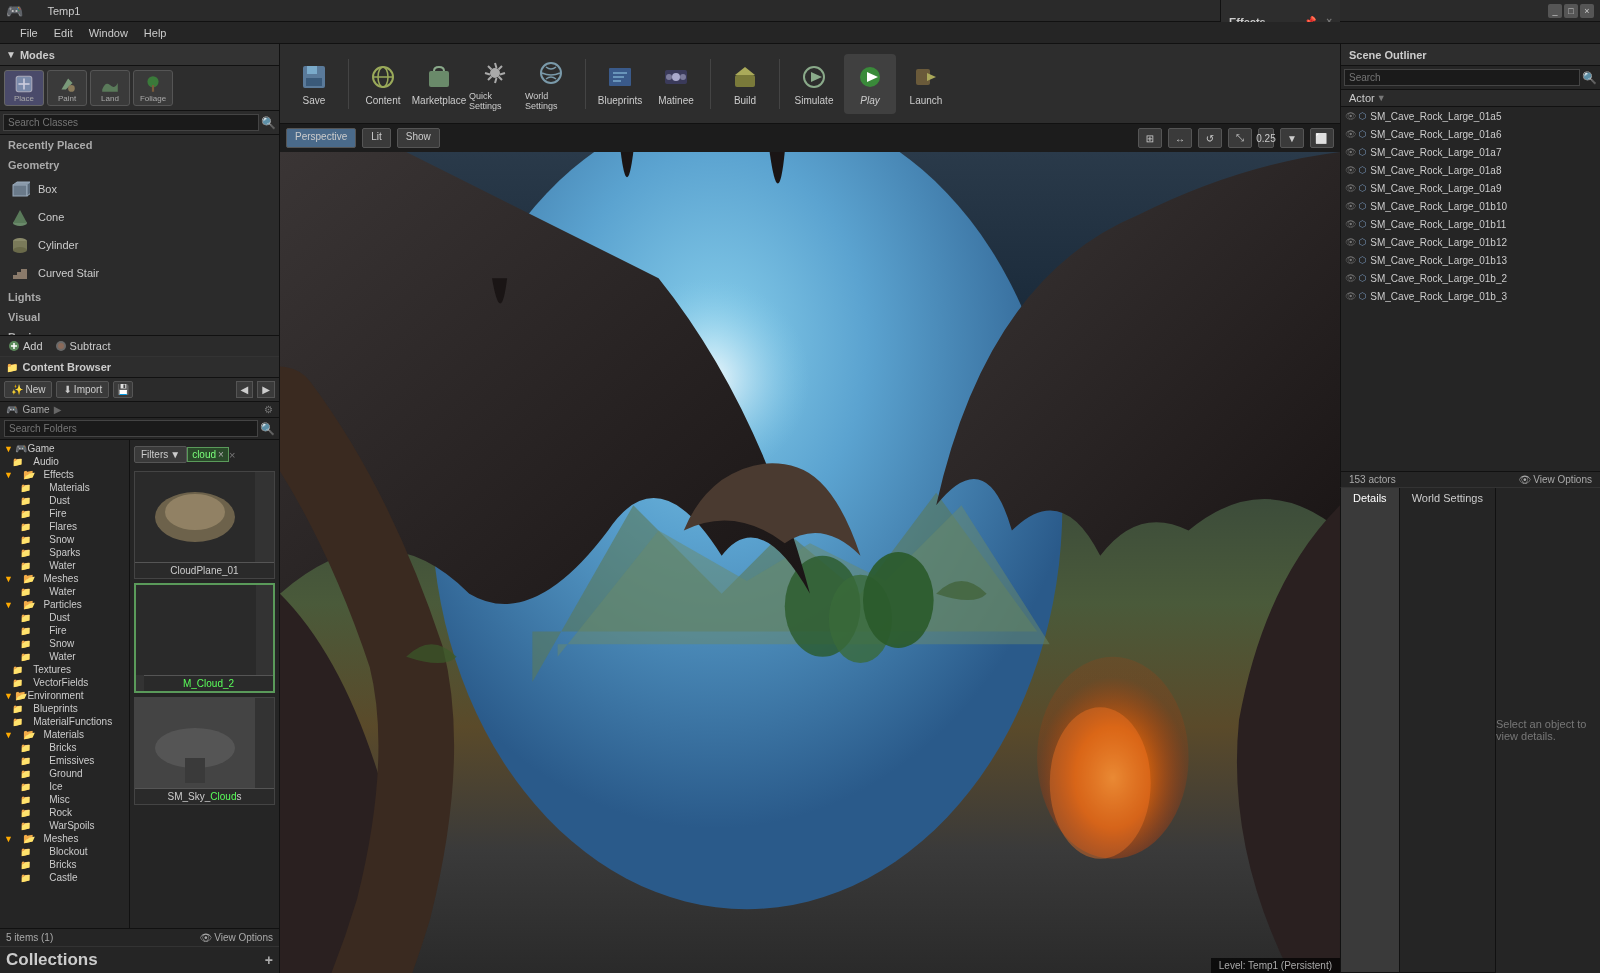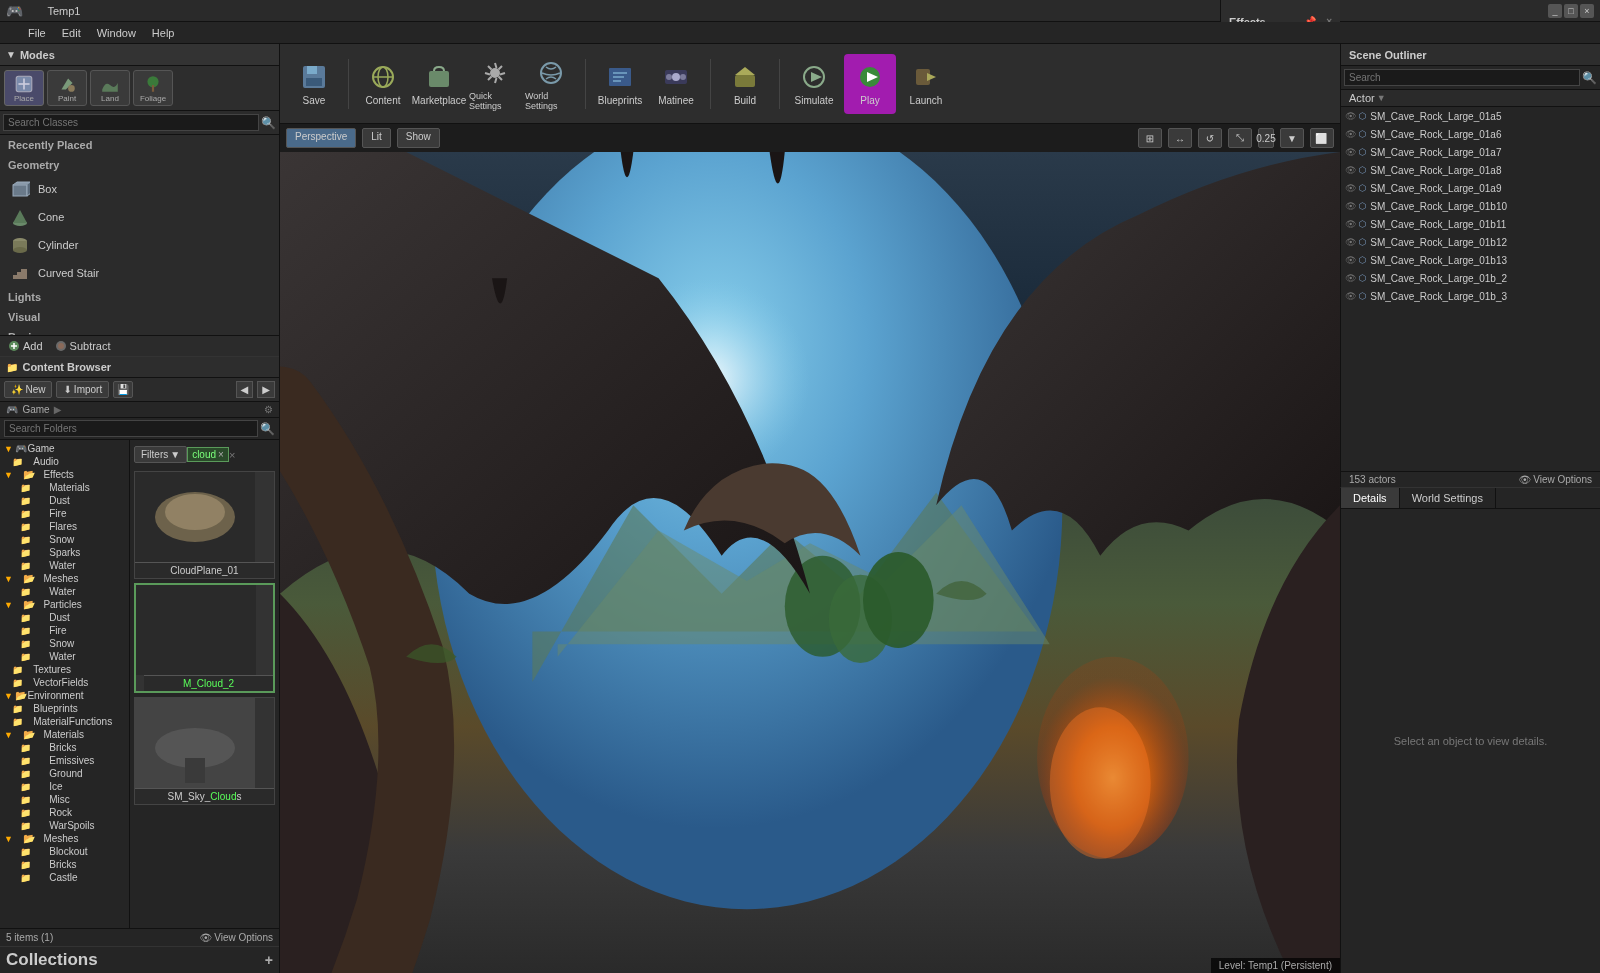--- a/index.html
+++ b/index.html
@@ -4,21 +4,21 @@
   <style>
     * { margin: 0; padding: 0; box-sizing: border-box; }
     body { width: 1600px; height: 973px; overflow: hidden; background: #1a1a1a; font-family: 'Segoe UI', Tahoma, sans-serif; font-size: 11px; color: #ccc; user-select: none; }
 
     
     #title-bar { display: flex; align-items: center; background: #2a2a2a; height: 22px; padding: 0 6px; border-bottom: 1px solid #111; }
     #title-bar .window-controls { margin-left: auto; display: flex; gap: 2px; }
     #title-bar .window-controls span { width: 14px; height: 14px; background: #555; border-radius: 2px; display: inline-block; text-align: center; line-height: 14px; font-size: 9px; cursor: pointer; }
 
     
-    #menu-bar { display: flex; align-items: center; background: #252525; height: 22px; padding: 0 20px; border-bottom: 1px solid #111; }
+    #menu-bar { display: flex; align-items: center; background: #252525; height: 22px; padding: 0 12px; border-bottom: 1px solid #111; }
     #menu-bar span { padding: 0 8px; color: #ccc; cursor: pointer; font-size: 11px; line-height: 22px; }
     .mode-icon { width: 40px; height: 36px; background: #3a3a3a; border: 1px solid #555; border-radius: 3px; display: flex; flex-direction: column; align-items: center; justify-content: center; cursor: pointer; font-size: 8px; color: #aaa; }
     .mode-icon.active { background: #4a4a6a; border-color: #666; }
     .mode-icon svg { width: 20px; height: 20px; }
     .placement-item { display: flex; align-items: center; padding: 2px 8px; cursor: pointer; font-size: 11px; }
     .placement-item .item-icon { width: 24px; height: 24px; margin-right: 6px; display: flex; align-items: center; justify-content: center; }
     .category-label { padding: 4px 8px; font-size: 11px; font-weight: bold; color: #aaa; cursor: pointer; }
 
     
     #add-subtract { display: flex; align-items: center; padding: 4px 8px; background: #2b2b2b; border-top: 1px solid #111; gap: 12px; }
@@ -44,21 +44,21 @@
     #level-status { position: absolute; bottom: 0; right: 0; background: rgba(0,0,0,0.7); padding: 2px 8px; font-size: 10px; color: #aaa; }
 
     
     #scene-outliner { position: absolute; right: 0; top: 0; width: 260px; bottom: 50%; background: #252525; border-left: 1px solid #111; display: flex; flex-direction: column; }
     .outliner-list { flex: 1; overflow-y: auto; }
     .outliner-item { display: flex; align-items: center; padding: 1px 4px; font-size: 10px; cursor: pointer; height: 18px; }
     .outliner-item .eye-icon { color: #777; margin-right: 2px; font-size: 9px; }
     .outliner-item .obj-icon { color: #7a9abf; margin-right: 4px; font-size: 9px; }
 
     
-    #details-panel { position: absolute; right: 0; top: 50%; bottom: 0; width: 260px; background: #252525; border-left: 1px solid #111; border-top: 1px solid #333; display: flex; flex-direction: column; }
+    #details-panel { position: absolute; right: 0; top: 50%; bottom: 0; width: 260px; background: #252525; border-left: 1px solid #111; border-top: 1px solid #333; display: flex; flex-direction: row; }
     .details-tab { padding: 4px 12px; font-size: 11px; cursor: pointer; border-right: 1px solid #111; }
     .details-tab.active { background: #3a3a3a; color: #fff; }
     #details-content { flex: 1; display: flex; align-items: center; justify-content: center; color: #777; font-size: 11px; }
 
     
     #content-browser { position: absolute; left: 0; top: 44px; width: 280px; bottom: 0; display: flex; flex-direction: column; background: #252525; border-right: 1px solid #111; }
     .cb-btn { background: #3a3a3a; border: 1px solid #555; color: #ccc; padding: 2px 6px; font-size: 10px; cursor: pointer; border-radius: 2px; display: flex; align-items: center; gap: 2px; }
     #cb-body { display: flex; flex: 1; min-height: 0; }
     #cb-folders { width: 130px; border-right: 1px solid #111; overflow-y: auto; padding: 2px 0; }
     .folder-item { display: flex; align-items: center; padding: 1px 4px; cursor: pointer; font-size: 10px; white-space: nowrap; }
@@ -208,21 +208,21 @@
   <div class="toolbar-btn">
     <div class="btn-icon">
       <svg width="28" height="28" viewBox="0 0 28 28">
           <circle cx="14" cy="14" r="10" fill="none" stroke="#8aaa8a" stroke-width="2"></circle>
           <polygon points="11,9 22,14 11,19" fill="#8aaa8a"></polygon>
         </svg>
     </div>
     <span>Simulate</span>
   </div>
 
-  <div class="toolbar-btn" style="background:#a21caf;border-radius:4px;">
+  <div class="toolbar-btn" style="background:#404040;border-radius:4px;font-style:italic;">
     <div class="btn-icon">
       <svg width="28" height="28" viewBox="0 0 28 28">
           <circle cx="14" cy="14" r="10" fill="#3a8a3a"></circle>
           <polygon points="11,9 22,14 11,19" fill="white"></polygon>
         </svg>
     </div>
     <span>Play</span>
   </div>
 
   <div class="toolbar-btn">

